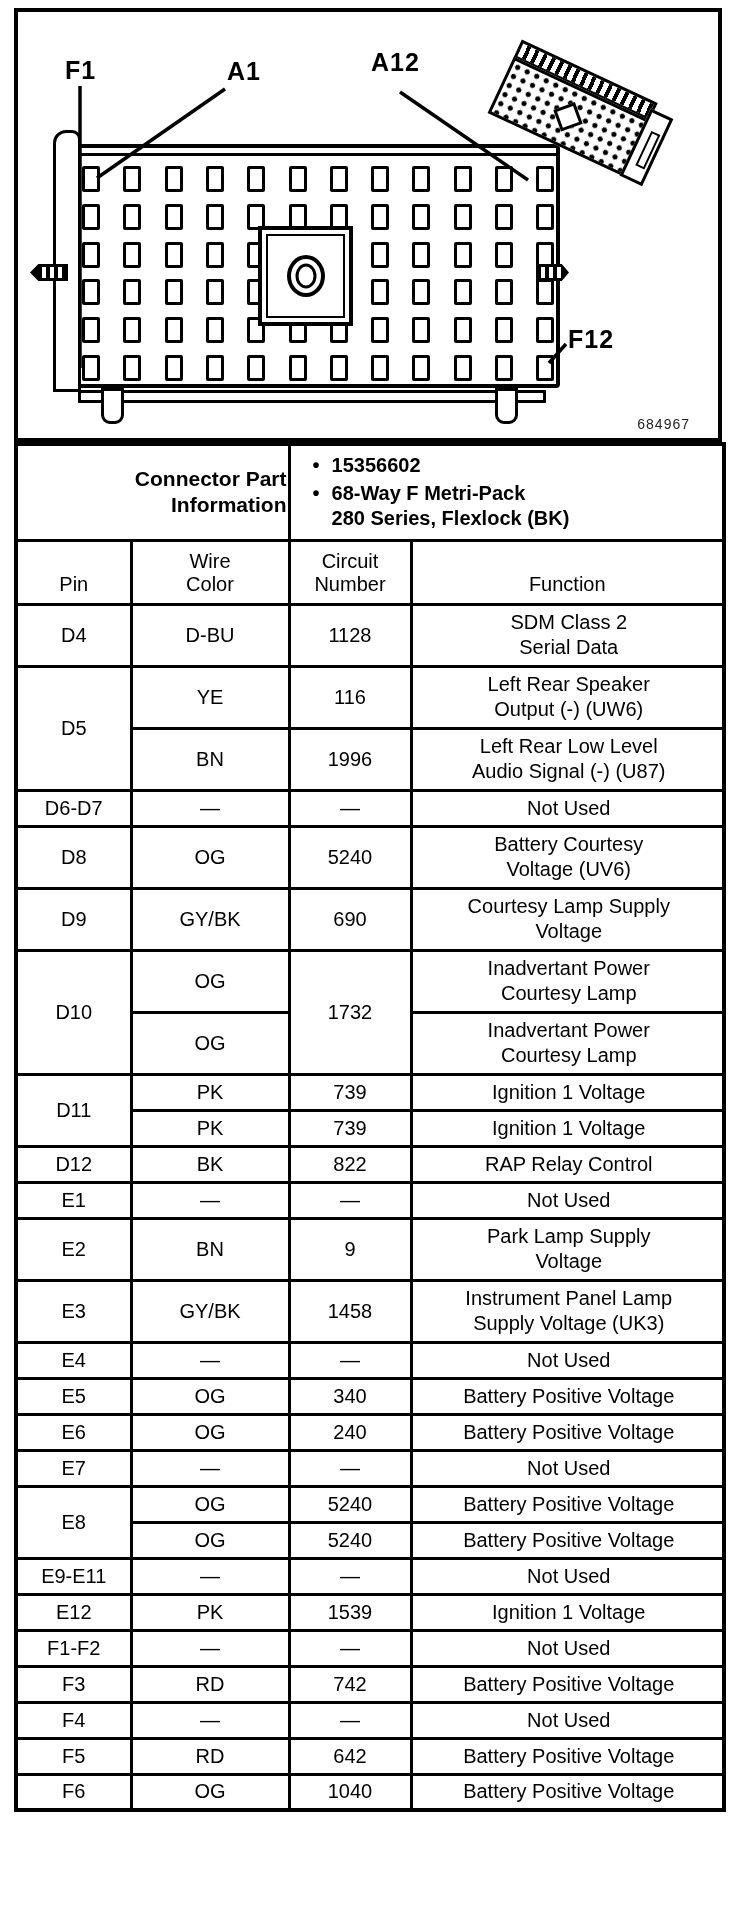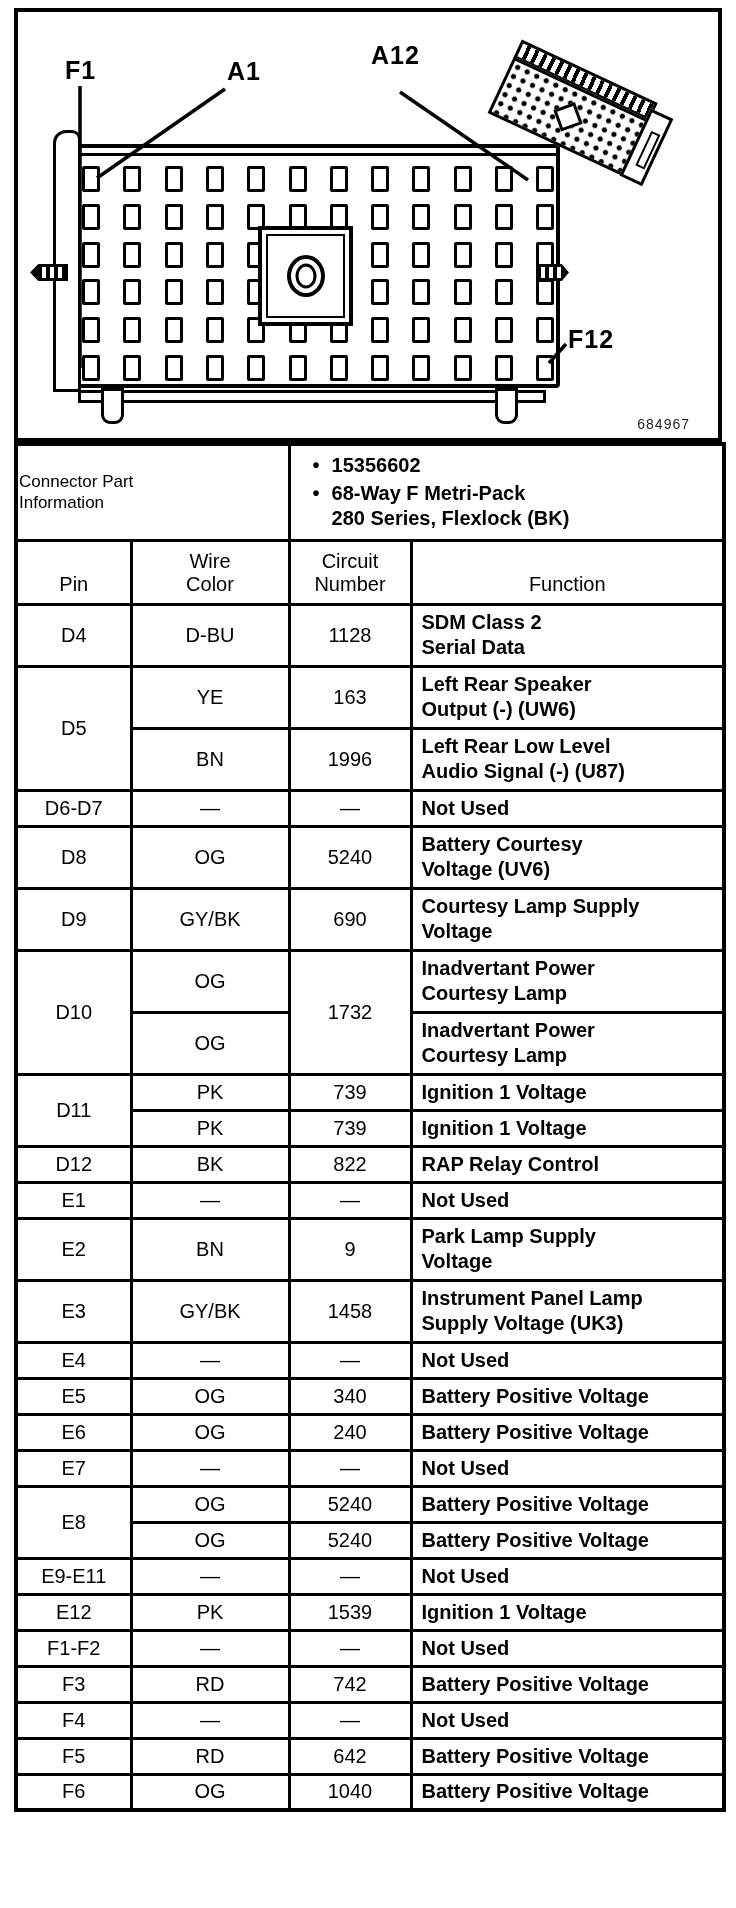--- a/index.html
+++ b/index.html
@@ -40,40 +40,40 @@
   .iso-teeth{position:absolute;left:0;top:0;width:150px;height:20px;border:3px solid #000;background:repeating-linear-gradient(90deg,#fff 0 5px,#000 5px 9px);}
   .iso-face{position:absolute;left:0;top:19px;width:150px;height:62px;border:3px solid #000;background-image:radial-gradient(circle at 5px 5px,#000 2.2px,#fff 3px);background-size:10.5px 10px;background-color:#fff;}
   .iso-diamond{position:absolute;left:60px;top:17px;width:23px;height:23px;border:3.5px solid #000;background:#fff;transform:rotate(45deg);}
   .iso-cap{position:absolute;left:146px;top:8px;width:25px;height:74px;border:3px solid #000;background:#fff;}
   .iso-slot{position:absolute;left:7px;top:17px;width:10px;height:38px;border:2.5px solid #000;background:#fff;}
 
   
   table.pinout{border-collapse:collapse;table-layout:fixed;width:708px;margin:0 0 0 14px;border:4px solid #000;}
   .pinout td,.pinout th{border:3px solid #000;font-size:20px;overflow:hidden;}
   tr.info-row{height:96px;}
-  td.info-title{font-weight:normal;font-size:17px;text-align:left;vertical-align:middle;white-space:pre-line;line-height:1.25;}
+  td.info-title{font-weight:bold;font-size:21px;text-align:right;vertical-align:middle;white-space:pre-line;line-height:1.25;}
   td.info-bullets{vertical-align:middle;padding:4px 4px 4px 22px;}
   .bullet{display:flex;align-items:flex-start;font-weight:bold;font-size:20px;line-height:1.25;margin:3px 0;}
   .bullet .dot{margin-right:12px;}
   .bullet .btxt{white-space:pre-line;}
   tr.head-row{height:64px;}
   .pinout th{font-weight:normal;text-align:center;vertical-align:bottom;white-space:pre-line;line-height:1.15;padding-bottom:7px;}
   tr.h1{height:36px;}
   tr.h2{height:62px;}
   td.c-pin,td.c-color,td.c-circ{text-align:center;vertical-align:middle;line-height:1.15;}
-  td.c-func{text-align:left;vertical-align:middle;padding:2px 6px 2px 9px;white-space:pre-line;line-height:1.25;font-weight:bold;}
+  td.c-func{text-align:center;vertical-align:middle;padding:2px 6px 2px 9px;white-space:pre-line;line-height:1.25;}
 </style>
 </head>
 <body>
 
 <div class="fig">
 
   <span class="fig-label" style="left:47px;top:46px">F1</span>
   <span class="fig-label" style="left:209px;top:47px">A1</span>
-  <span class="fig-label" style="left:353px;top:31px">A12</span>
+  <span class="fig-label" style="left:353px;top:38px">A12</span>
   <span class="fig-label" style="left:550px;top:315px">F12</span>
   <span class="fig-num">684967</span>
 
   <div class="conn-body"></div>
   <div class="conn-topline"></div>
   <div id="pin-grid"></div>
 
   <div class="pin" style="left: 64px; top: 154px;"></div>
     <div class="pin" style="left: 105.3px; top: 154px;"></div>
     <div class="pin" style="left: 146.6px; top: 154px;"></div>
@@ -222,21 +222,21 @@
   <tr class="h2">
         <td class="c-pin" rowspan="1">D4</td>
         <td class="c-color">D-BU</td>
         <td class="c-circ">1128</td>
         <td class="c-func">SDM Class 2
 Serial Data</td>
       </tr>
       <tr class="h2">
         <td class="c-pin" rowspan="2">D5</td>
         <td class="c-color">YE</td>
-        <td class="c-circ">163</td>
+        <td class="c-circ">116</td>
         <td class="c-func">Left Rear Speaker
 Output (-) (UW6)</td>
       </tr>
       <tr class="h2">
         <td class="c-color">BN</td>
         <td class="c-circ">1996</td>
         <td class="c-func">Left Rear Low Level
 Audio Signal (-) (U87)</td>
       </tr>
       <tr class="h1">

